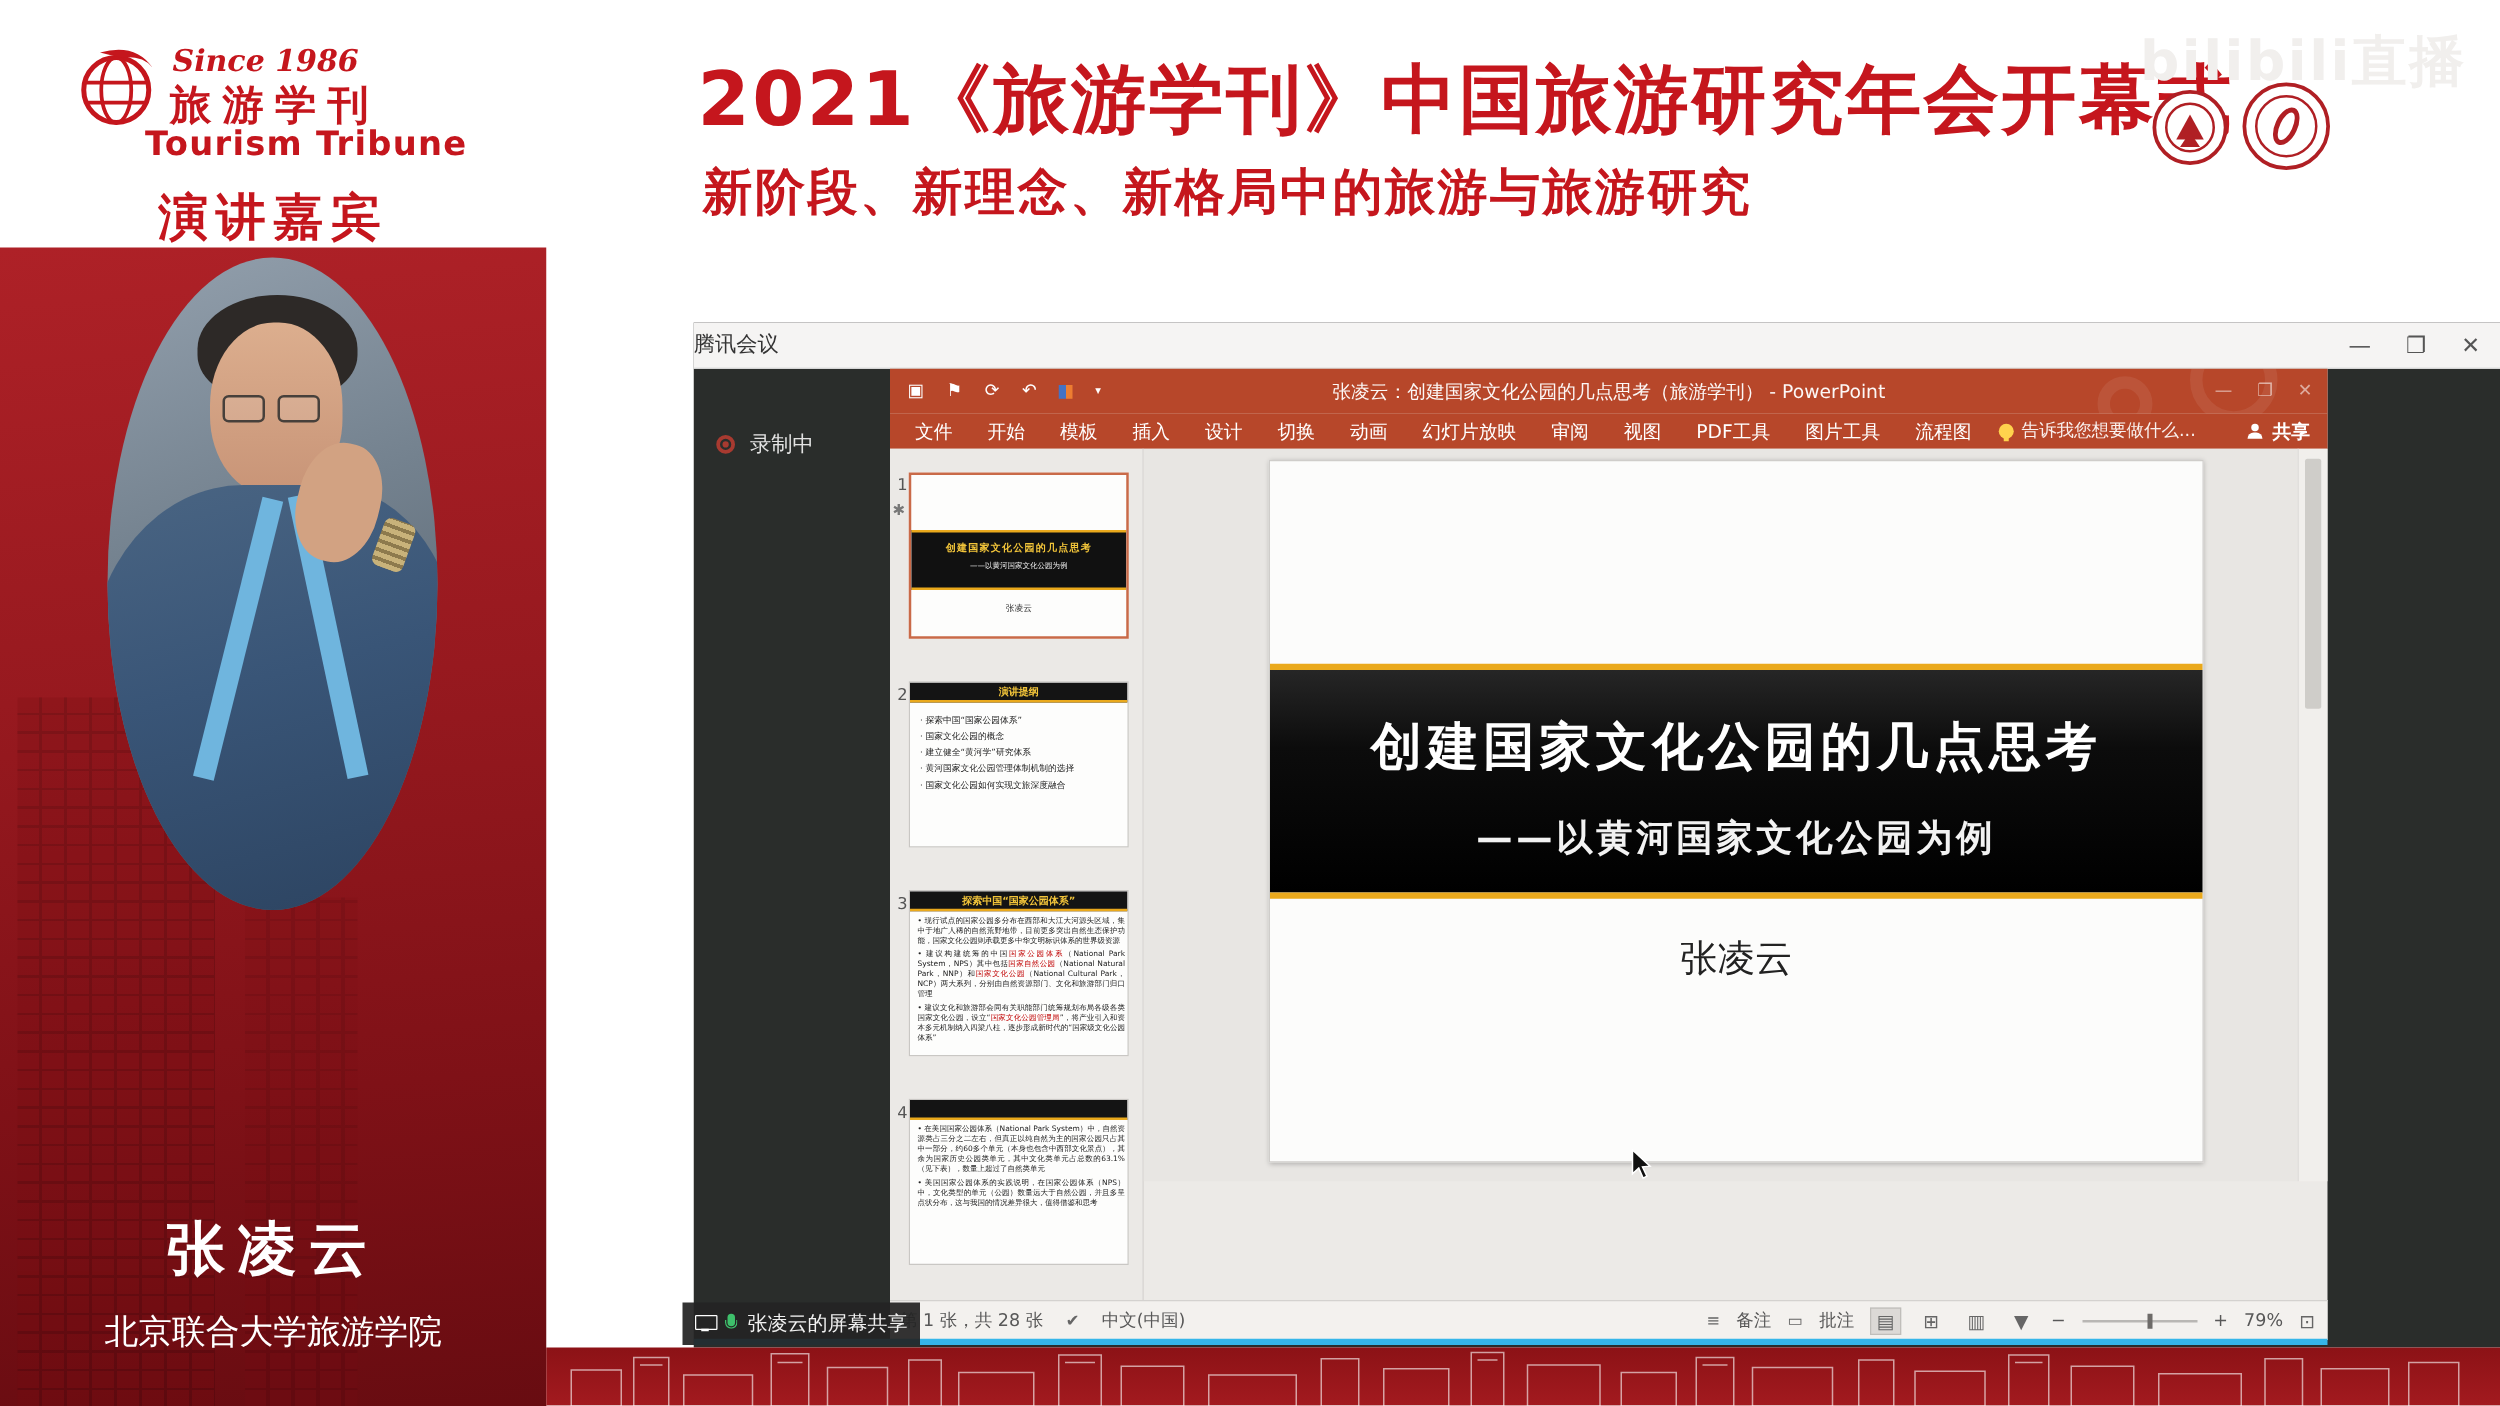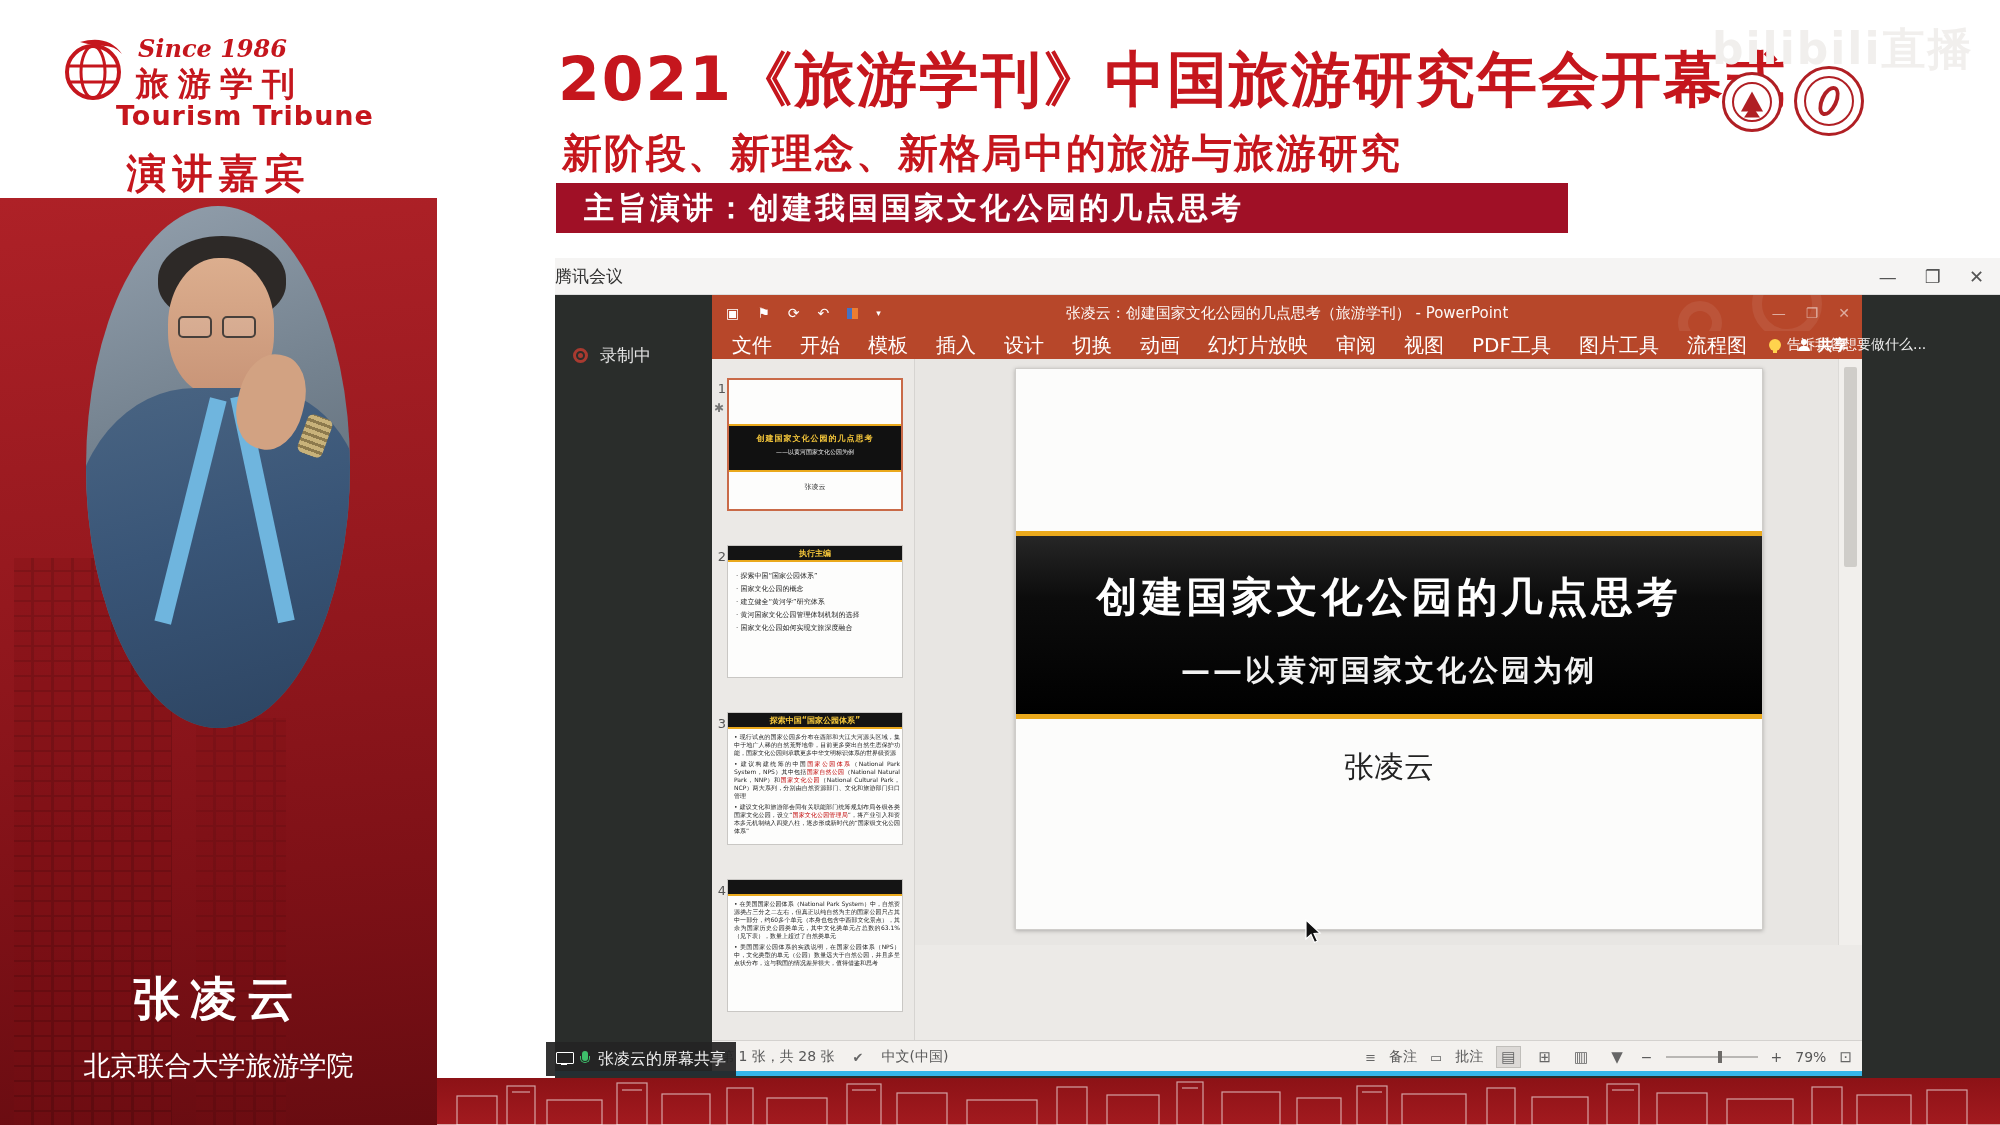--- a/index.html
+++ b/index.html
@@ -81,21 +81,21 @@
 
   
   #ppt{position:absolute;left:712px;top:295px;width:1150px;height:777px;background:#eceae7;}
   .ppt-titlebar{position:absolute;left:0;top:0;width:100%;height:36px;background:#b7472a;overflow:hidden;}
   .ppt-titlebar .deco{position:absolute;border:10px solid rgba(255,255,255,.07);border-radius:50%;}
   .qat{position:absolute;left:14px;top:0;height:36px;display:flex;align-items:center;gap:18px;color:#fff;font-size:14px;z-index:2;}
   .ppt-title{position:absolute;left:0;top:0;width:100%;text-align:center;line-height:36px;font-size:15px;color:rgba(255,255,255,.96);}
   .ppt-wc{position:absolute;right:12px;top:0;height:36px;display:flex;align-items:center;gap:20px;
       color:rgba(255,255,255,.55);font-size:14px;z-index:2;}
   .ppt-ribbon{position:absolute;left:0;top:36px;width:100%;height:28px;background:#b7472a;display:flex;align-items:center;padding-left:6px;}
-  .rtab{padding:0 14px;font-size:20px;color:#fff;line-height:28px;white-space:nowrap;}
+  .rtab{padding:0 14px;font-size:15px;color:#fff;line-height:28px;white-space:nowrap;}
   .tellme{display:flex;align-items:center;gap:6px;margin-left:8px;font-size:14px;color:rgba(255,255,255,.92);white-space:nowrap;}
   .bulb{width:12px;height:12px;border-radius:50%;background:#ffd34d;position:relative;}
   .bulb:after{content:"";position:absolute;left:4px;top:11px;width:4px;height:3px;background:#ffd34d;}
   .ppt-share{position:absolute;right:14px;top:36px;height:28px;display:flex;align-items:center;gap:8px;color:#fff;font-size:15px;font-weight:bold;}
   .person{width:12px;height:12px;position:relative;}
   .person:before{content:"";position:absolute;left:3px;top:0;width:6px;height:6px;border-radius:50%;background:#fff;}
   .person:after{content:"";position:absolute;left:0;top:7px;width:12px;height:5px;border-radius:6px 6px 0 0;background:#fff;}
 
   
   .thumbs{position:absolute;left:0;top:64px;width:203px;height:681px;background:#ebe9e6;border-right:1px solid #d6d4d1;}
@@ -198,23 +198,20 @@
       <div class="sb-bio">
         <div>北京联合大学旅游学院</div>
 
       </div>
 
     </div>
   </div>
 
   <div class="hd-title">2021《旅游学刊》中国旅游研究年会开幕式</div>
   <div class="hd-sub">新阶段、新理念、新格局中的旅游与旅游研究</div>
-  <div class="hd-banner">
-    <span>主旨演讲：创建我国国家文化公园的几点思考</span>
-  </div>
   <div class="watermark">bilibili直播</div>
   <div class="seal seal1">
       <div class="inner"></div>
       <div class="tree"></div>
     </div>
   <div class="seal seal2">
       <div class="inner"></div>
       <div class="oval"></div>
     </div>
 
@@ -283,21 +280,21 @@
       <div class="thumb sel" style="top:19px;">
         <div class="t1-band">
           <div class="t1-title">创建国家文化公园的几点思考</div>
           <div class="t1-sub">——以黄河国家文化公园为例</div>
         </div>
         <div class="t1-author">张凌云</div>
       </div>
 
       <div class="tnum" style="top:190px;">2</div>
       <div class="thumb" style="top:186px;">
-        <div class="th-head">执行主编</div>
+        <div class="th-head">演讲提纲</div>
         <div class="t2-list">
           <div>· 探索中国“国家公园体系”</div>
           <div>· 国家文化公园的概念</div>
           <div>· 建立健全“黄河学”研究体系</div>
           <div>· 黄河国家文化公园管理体制机制的选择</div>
           <div>· 国家文化公园如何实现文旅深度融合</div>
         </div>
       </div>
 
       <div class="tnum" style="top:357px;">3</div>

